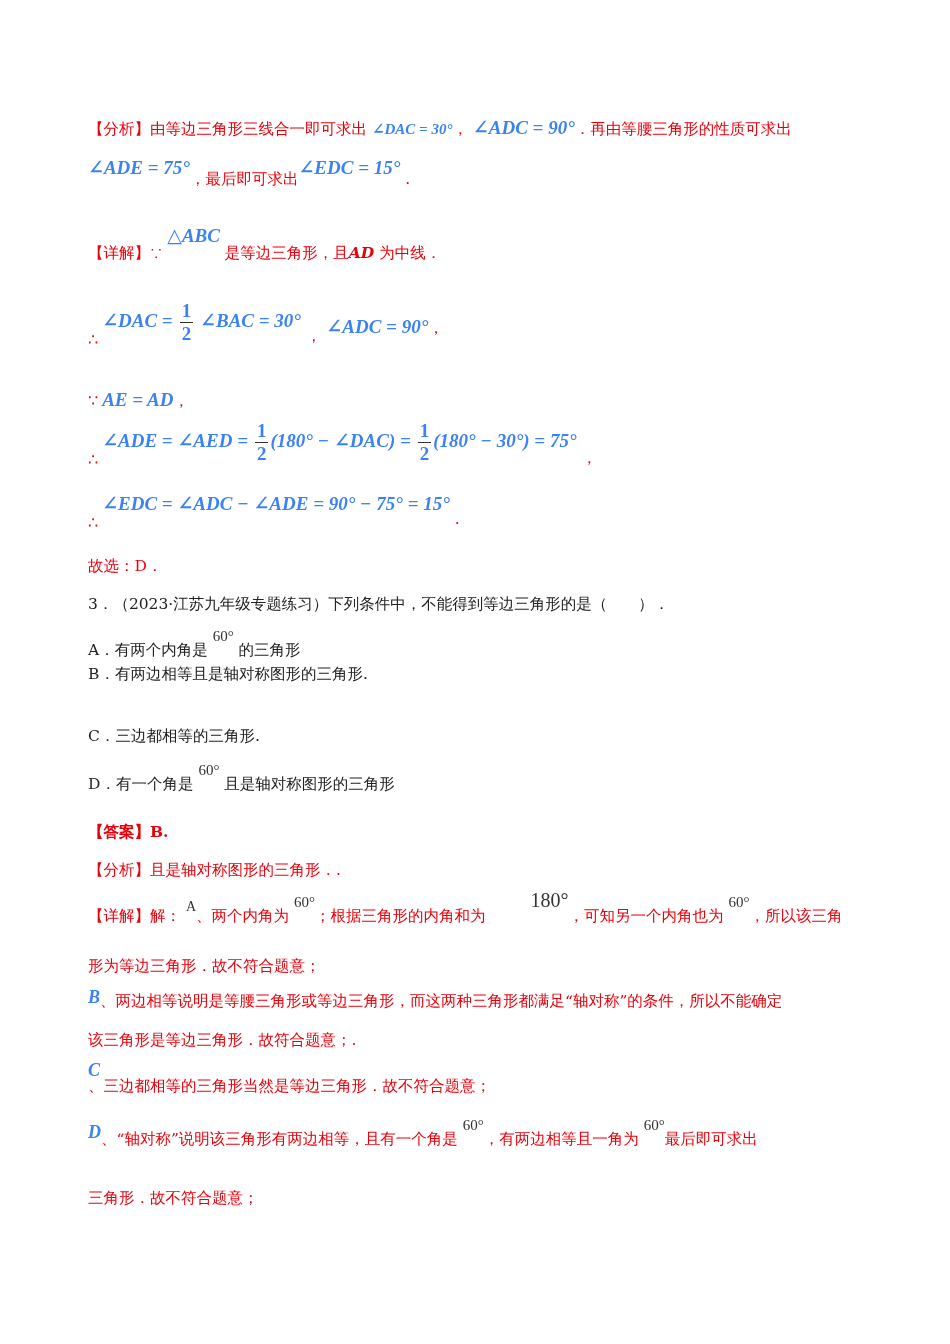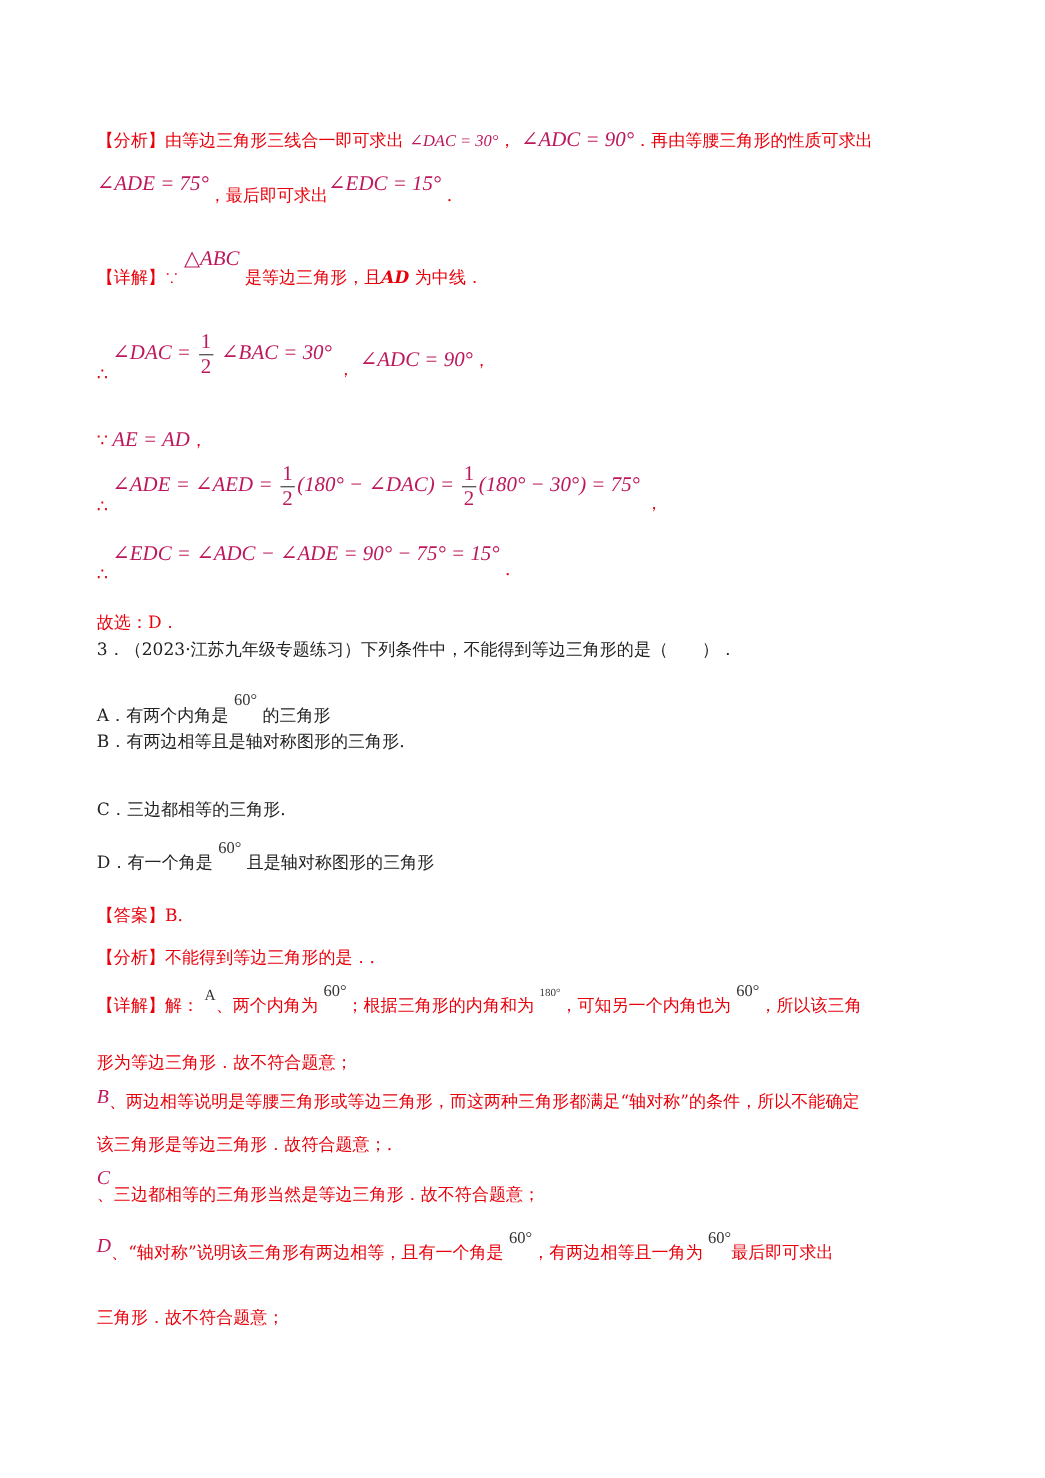--- a/index.html
+++ b/index.html
@@ -9,36 +9,36 @@
       color: #222;
     }
     .line {
       position: absolute; left: 88px; white-space: nowrap;
       font-size: 15.5px; line-height: 20px;
     }
     .red { color: #e8000b; }
     .blk { color: #222; }
     .math {
       font-family: "Liberation Serif", "DejaVu Serif", serif;
-      font-style: italic; color: #be185d; font-size: 19px;
+      font-style: italic; color: #3b82f6; font-size: 19px; font-weight: bold;
     }
     .raised { position: relative; top: -10px; }
     .raised2 { position: relative; top: -16px; }
     .frac {
       display: inline-block; vertical-align: middle; text-align: center;
       font-style: normal; margin: 0 2px; line-height: 22px;
     }
     .frac .num { display: block; border-bottom: 1px solid #333; padding: 0 2px; }
     .frac .den { display: block; }
     .therefore { color: #e8000b; font-size: 16px; letter-spacing: -1px; }
     .sup-deg {
       font-family: "Liberation Serif", serif; font-style: normal;
       font-size: 15px; color: #333; position: relative; top: -14px;
     }
-    .small-deg { font-size: 10px; }
+    .small-deg { font-size: 20px; margin-left: 40px; }
   </style>
 </head>
 <body>
 
 <div class="line red" style="top:118px;">
   <span>【分析】</span><span>由等边三角形三线合一即可求出</span>
   <span class="math" style="font-size:15px;">∠DAC = 30°</span><span>，</span>
   <span class="math">∠ADC = 90°</span><span>．再由等腰三角形的性质可求出</span>
 </div>
 <div class="line red" style="top:168px;">
@@ -77,21 +77,21 @@
 <div class="line" style="top:494px;">
   <span class="therefore" style="position:relative;top:18px;">∴</span>
   <span class="math">∠EDC = ∠ADC − ∠ADE = 90° − 75° = 15°</span>
   <span class="red" style="position:relative;top:14px;">.</span>
 </div>
 
 <div class="line red" style="top:556px;">
   <span>故选：D．</span>
 </div>
 
-<div class="line blk" style="top:580px;">
+<div class="line blk" style="top:594px;">
   <span>3．</span><span>（2023·江苏九年级专题练习）</span><span>下列条件中，不能得到等边三角形的是（　　）．</span>
 </div>
 
 <div class="line blk" style="top:640px;">
   <span>A．</span><span>有两个内角是</span>
   <span class="sup-deg">60°</span>
   <span>的三角形</span>
 </div>
 
 <div class="line blk" style="top:664px;">
@@ -101,26 +101,26 @@
 <div class="line blk" style="top:726px;">
   <span>C．</span><span>三边都相等的三角形.</span>
 </div>
 
 <div class="line blk" style="top:774px;">
   <span>D．</span><span>有一个角是</span>
   <span class="sup-deg">60°</span>
   <span>且是轴对称图形的三角形</span>
 </div>
 
-<div class="line red" style="top:822px;">
+<div class="line red" style="top:822px;font-weight:bold;">
   <span>【答案】</span><span>B.</span>
 </div>
 
 <div class="line red" style="top:860px;">
-  <span>【分析】</span><span>不能得到等边三角形的是．.</span>
+  <span>【分析】</span><span>且是轴对称图形的三角形．.</span>
 </div>
 
 <div class="line red" style="top:904px;">
   <span>【详解】</span><span>解：</span>
   <span class="blk" style="font-family:'Liberation Serif',serif;font-size:14px;position:relative;top:-10px;color:#333;">A</span><span>、两个内角为</span>
   <span class="sup-deg">60°</span><span>；根据三角形的内角和为</span>
   <span class="sup-deg small-deg">180°</span><span>，可知另一个内角也为</span>
   <span class="sup-deg">60°</span><span>，所以该三角</span>
 </div>
 <div class="line red" style="top:956px;">

